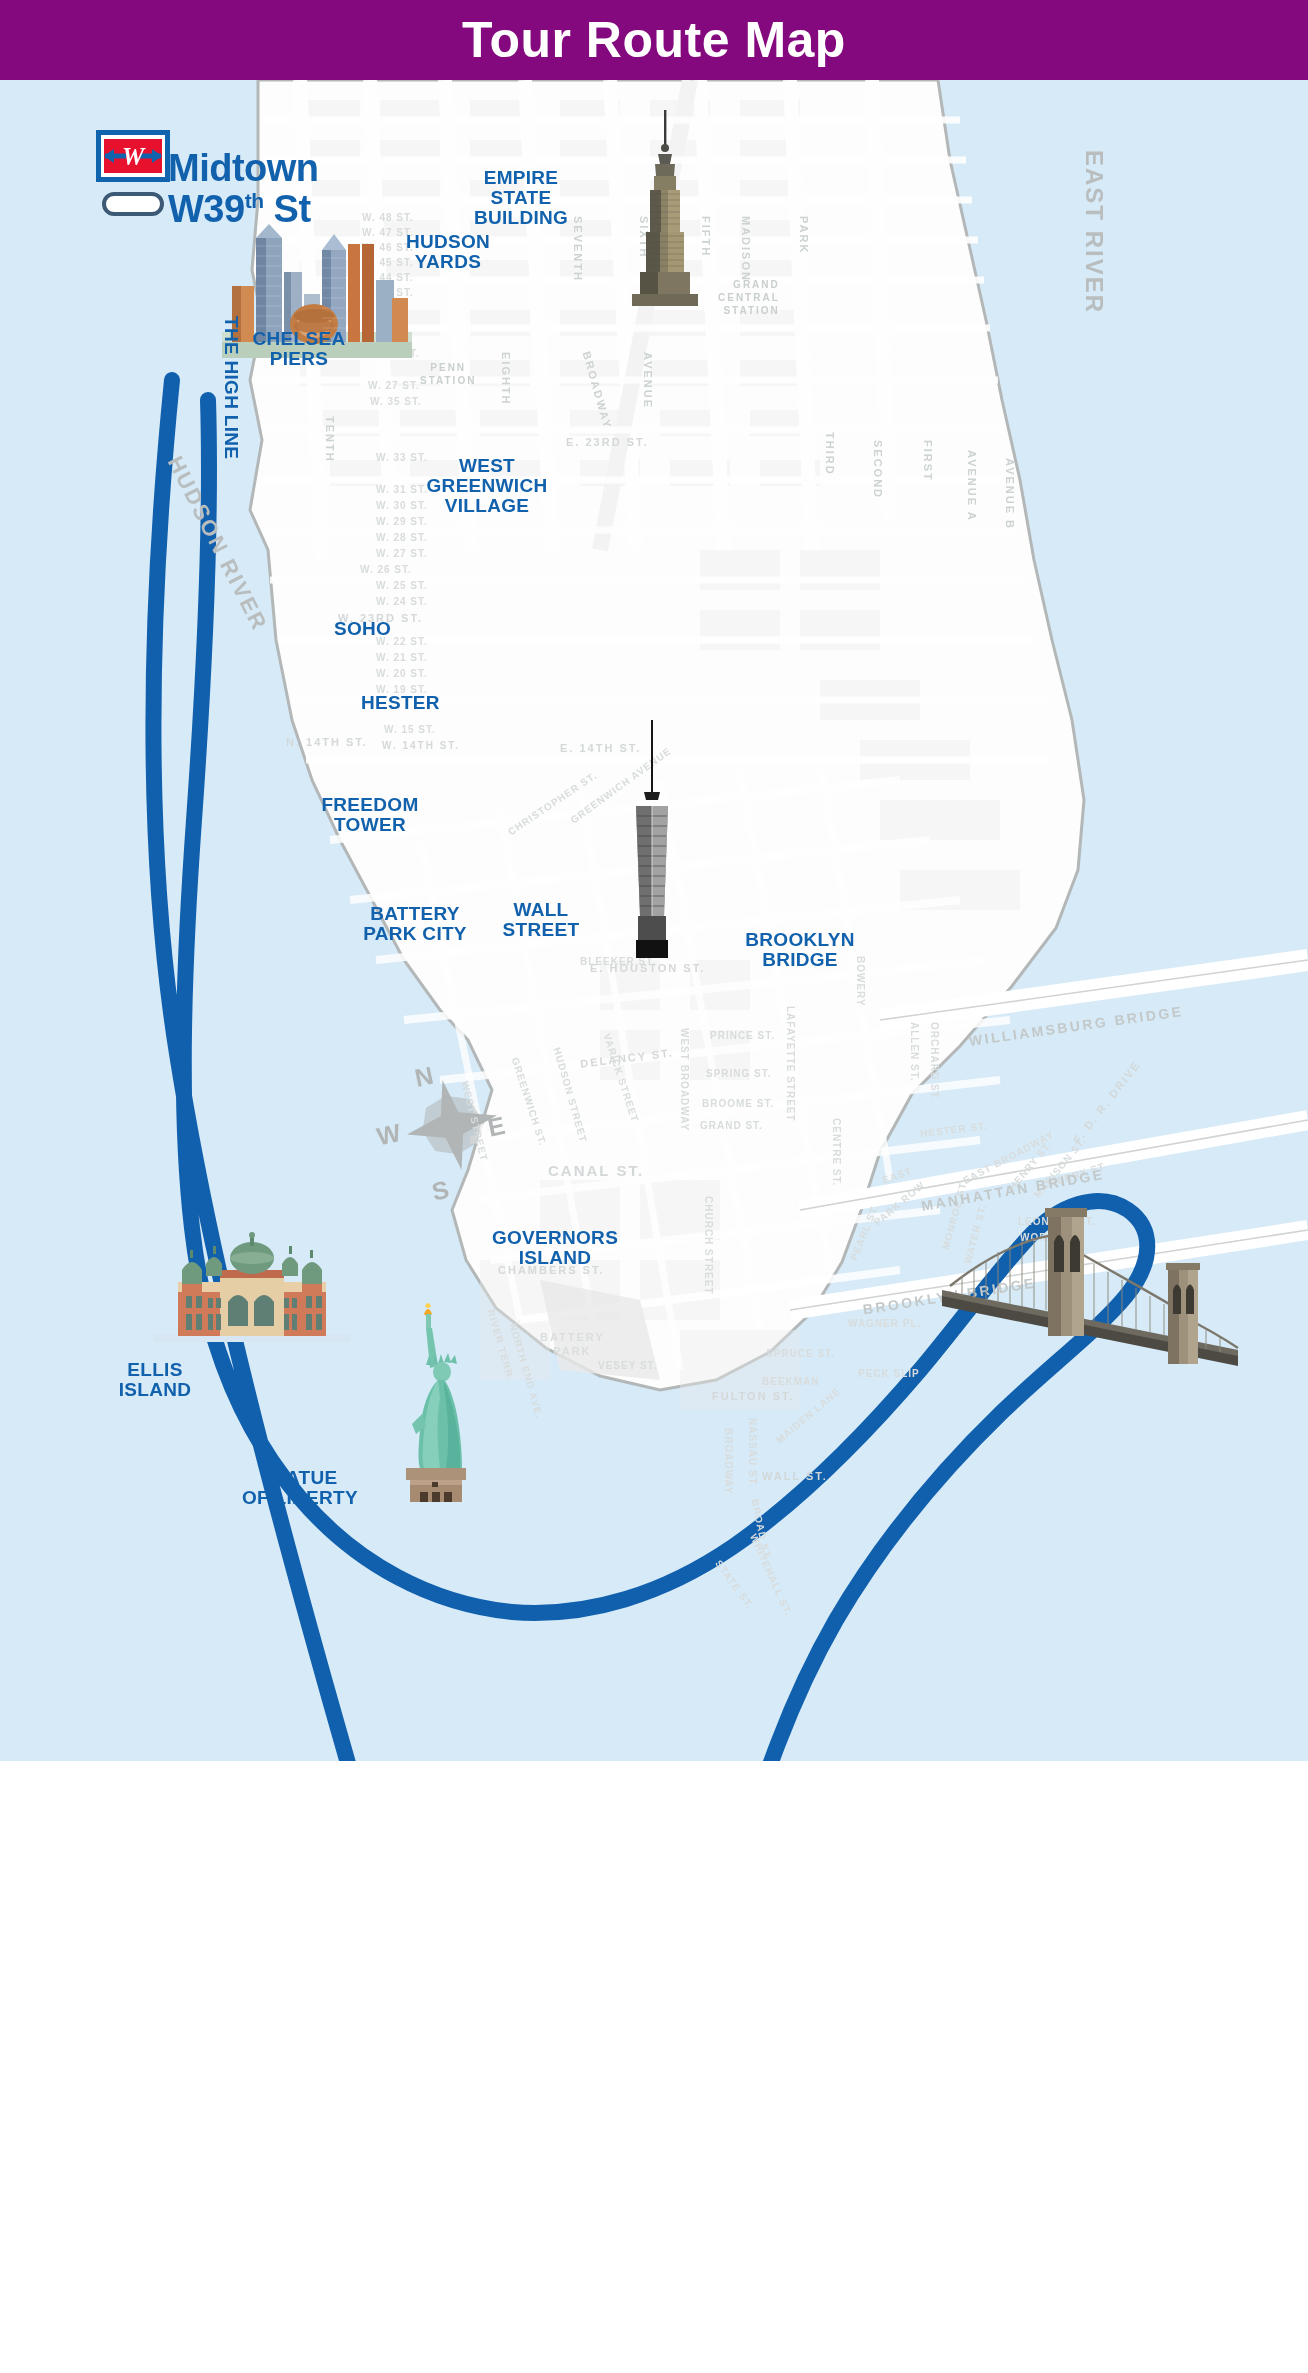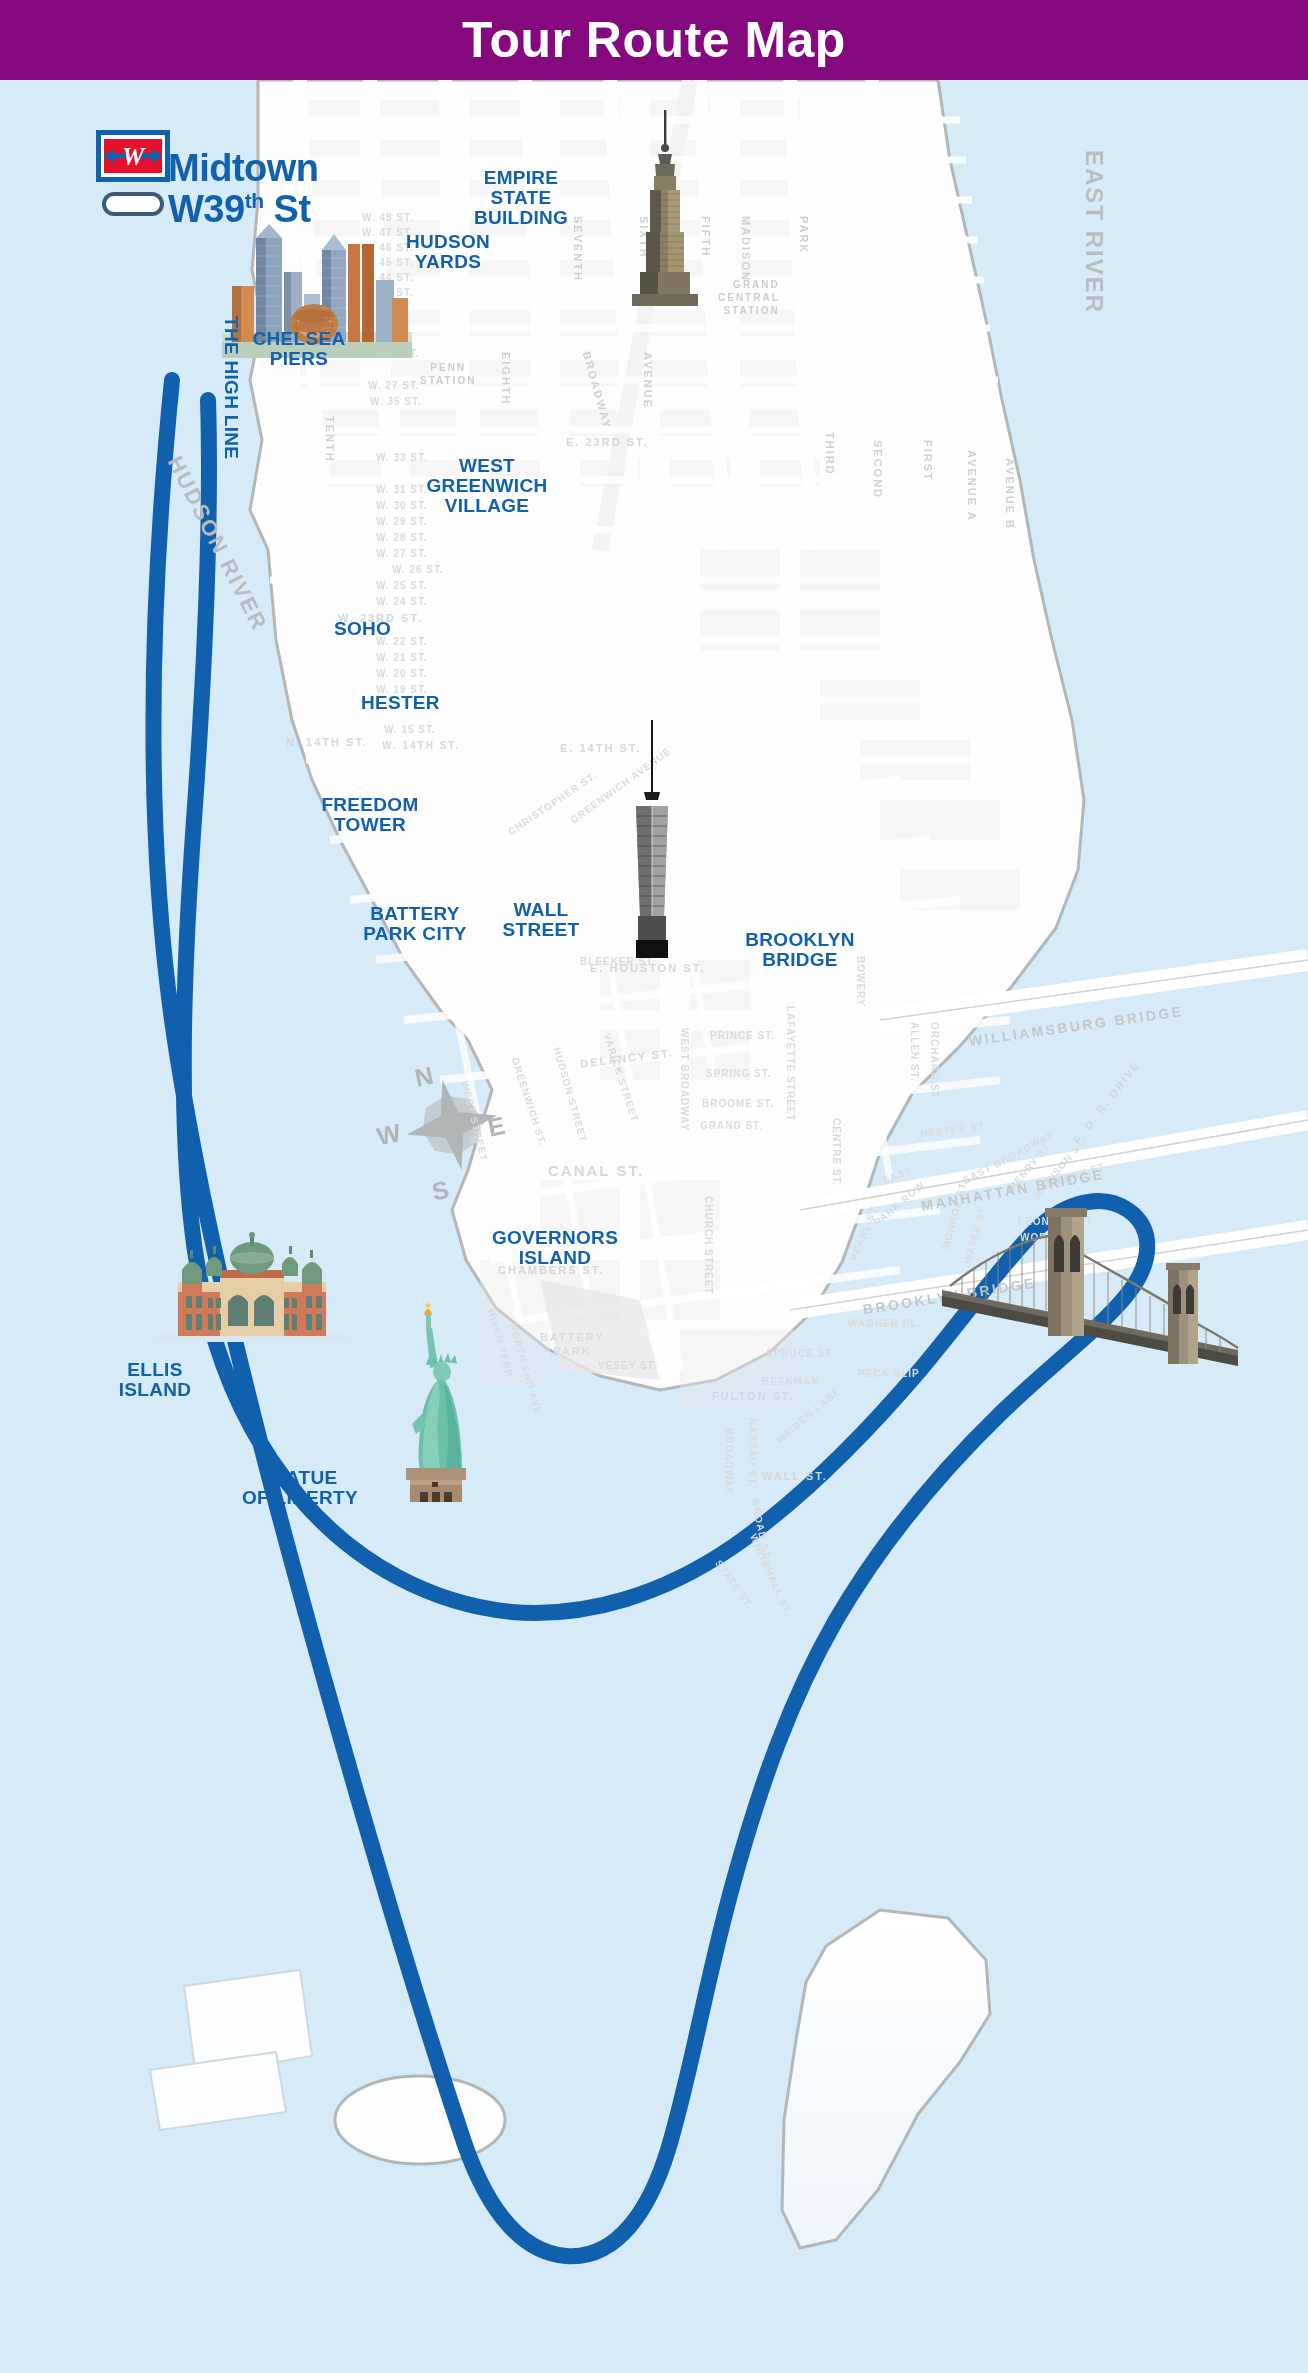--- a/index.html
+++ b/index.html
@@ -1,17 +1,17 @@
 <!DOCTYPE html>
 <html><head>
 <meta charset="utf-8">
 <style>
   html,body{margin:0;padding:0;background:#ffffff;}
   body{font-family:"Liberation Sans", sans-serif;}
-  #page{position:relative;width:1308px;height:2373px;overflow:hidden;background:#a3a3a3;}
+  #page{position:relative;width:1308px;height:1761px;overflow:hidden;background:#a3a3a3;}
 
   
   #header{position:absolute;left:0;top:0;width:1308px;height:80px;background:#85097e;
           display:flex;align-items:center;justify-content:center;z-index:60;}
   #header-title{color:#ffffff;font-size:50px;font-weight:bold;letter-spacing:.5px;
                 font-family:"Liberation Sans", sans-serif;}
 
   
   #map{position:absolute;left:0;top:80px;width:1308px;height:2293px;background:#d6eaf8;}
   #mapsvg{position:absolute;left:0;top:0;width:1308px;height:2293px;}
@@ -356,21 +356,21 @@
     <div class="st" style="left:362px;top:207px;">W. 43 ST.</div>
     <div class="st" style="left:368px;top:268px;">W. 39 ST.</div>
     <div class="st" style="left:368px;top:300px;">W. 27 ST.</div>
     <div class="st" style="left:370px;top:316px;">W. 35 ST.</div>
     <div class="st" style="left:376px;top:372px;">W. 33 ST.</div>
     <div class="st" style="left:376px;top:404px;">W. 31 ST.</div>
     <div class="st" style="left:376px;top:420px;">W. 30 ST.</div>
     <div class="st" style="left:376px;top:436px;">W. 29 ST.</div>
     <div class="st" style="left:376px;top:452px;">W. 28 ST.</div>
     <div class="st" style="left:376px;top:468px;">W. 27 ST.</div>
-    <div class="st" style="left:392px;top:484px;">W. 26 ST.</div>
+    <div class="st" style="left:360px;top:484px;">W. 26 ST.</div>
     <div class="st" style="left:376px;top:500px;">W. 25 ST.</div>
     <div class="st" style="left:376px;top:516px;">W. 24 ST.</div>
     <div class="st2" style="left:338px;top:532px;font-size:11px;color:#d4d8d8;">W. 23RD ST.</div>
     <div class="st" style="left:376px;top:556px;">W. 22 ST.</div>
     <div class="st" style="left:376px;top:572px;">W. 21 ST.</div>
     <div class="st" style="left:376px;top:588px;">W. 20 ST.</div>
     <div class="st" style="left:376px;top:604px;">W. 19 ST.</div>
     <div class="st" style="left:384px;top:644px;">W. 15 ST.</div>
     <div class="st2" style="left:382px;top:660px;font-size:10px;color:#d4d8d8;">W. 14TH ST.</div>
     <div class="st2" style="left:566px;top:356px;font-size:11px;color:#d4d8d8;">E. 23RD ST.</div>

